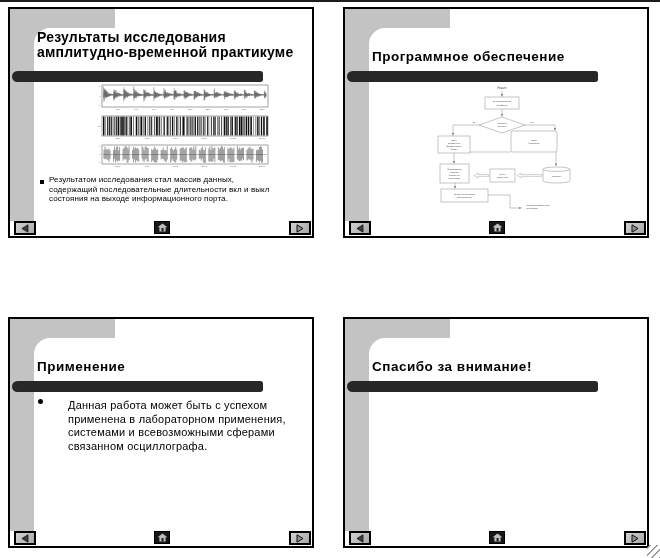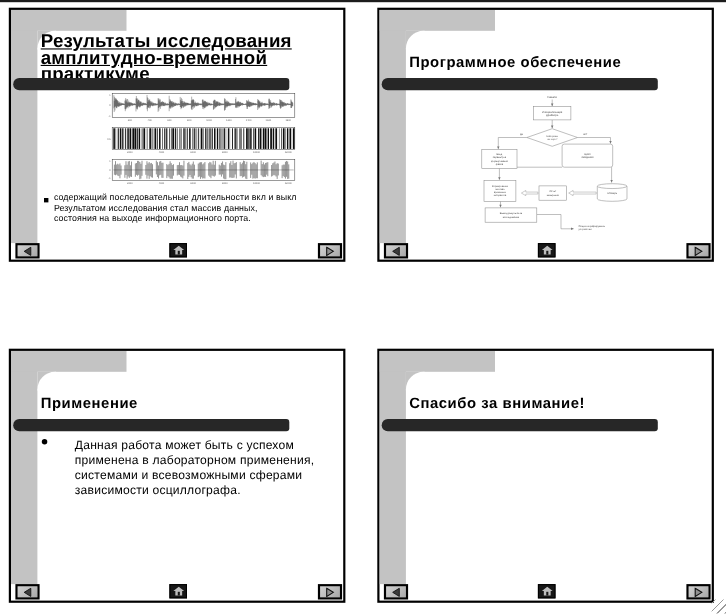--- a/index.html
+++ b/index.html
@@ -8,21 +8,21 @@
   .topline{position:absolute;left:0;top:0;width:660px;height:2px;background:#1c1c1c;}
   .slide{position:absolute;width:306px;height:231px;border:2px solid #000;box-sizing:border-box;
          background:#fff;overflow:hidden;}
   .gray-col{position:absolute;left:0;top:0;width:24px;height:212px;background:var(--template-gray,#c3c3c3);}
   .gray-top{position:absolute;left:0;top:0;width:105px;height:19px;background:var(--template-gray,#c3c3c3);}
   .corner-g{position:absolute;left:24px;top:19px;width:16px;height:16px;background:var(--template-gray,#c3c3c3);}
   .corner-w{position:absolute;left:24px;top:19px;width:17px;height:17px;background:#fff;border-top-left-radius:16px;}
   .accent-bar{position:absolute;left:2px;top:62px;width:251px;height:11px;background:var(--accent-bar,#262626);
               border-radius:6px 3px 3px 6px;}
   .title{position:absolute;left:27px;color:#000;font-weight:bold;}
-  .title-two{top:21px;font-size:17px;line-height:15px;letter-spacing:0.2px;text-decoration:underline;}
+  .title-two{top:21px;font-size:14px;line-height:15px;letter-spacing:0.2px;}
   .title-one{top:40px;font-size:13.5px;letter-spacing:0.5px;white-space:nowrap;}
   .fig{position:absolute;left:0;top:0;}
   .bullet-sq{position:absolute;left:30px;top:171px;width:3.5px;height:3.5px;background:#000;}
   .bullet-dot{position:absolute;left:28px;top:80px;width:5px;height:5px;border-radius:50%;background:#000;}
   .body-sm{position:absolute;left:39px;top:166px;font-size:8px;line-height:9.6px;color:#000;letter-spacing:0.1px;}
   .body-lg{position:absolute;left:40px;top:80px;font-size:11px;line-height:13.5px;color:#000;letter-spacing:0.2px;margin-left:18px;}
   .nav-btn{position:absolute;top:212px;width:22px;height:14px;background:linear-gradient(135deg,#d2d2d2,#a8a8a8);
            border:2px solid #000;box-sizing:border-box;display:flex;align-items:center;justify-content:center;padding:0;cursor:pointer;}
   .nb-back{left:4px;}
   .nb-fwd{right:1px;}
@@ -276,22 +276,22 @@
         <text x="496.79999999999995" y="474.59999999999997" font-size="6.8999999999999995" text-anchor="middle" fill="#666" font-family="&quot;Liberation Sans&quot;,sans-serif">6000</text>
         <text x="583.2" y="474.59999999999997" font-size="6.8999999999999995" text-anchor="middle" fill="#666" font-family="&quot;Liberation Sans&quot;,sans-serif">8000</text>
         <text x="669.5999999999999" y="474.59999999999997" font-size="6.8999999999999995" text-anchor="middle" fill="#666" font-family="&quot;Liberation Sans&quot;,sans-serif">10000</text>
         <text x="756" y="474.59999999999997" font-size="6.8999999999999995" text-anchor="middle" fill="#666" font-family="&quot;Liberation Sans&quot;,sans-serif">12000</text>
         <text x="271.5" y="414" font-size="6.6000000000000005" text-anchor="end" fill="#666" font-family="&quot;Liberation Sans&quot;,sans-serif">1</text>
         <text x="271.5" y="438" font-size="6.6000000000000005" text-anchor="end" fill="#666" font-family="&quot;Liberation Sans&quot;,sans-serif">0</text>
         <text x="271.5" y="462" font-size="6.6000000000000005" text-anchor="end" fill="#666" font-family="&quot;Liberation Sans&quot;,sans-serif">-1</text>
       </svg>
     <div class="bullet-sq"></div>
     <div class="body-sm">
+      <div>Результатом исследования стал массив данных,</div>
       <div>содержащий последовательные длительности вкл и выкл</div>
-      <div>Результатом исследования стал массив данных,</div>
       <div>состояния на выходе информационного порта.</div>
     </div>
     <button class="nav-btn nb-back">
       <svg width="12" height="9" viewBox="0 0 12 9">
           <polygon points="9,0.8 3,4.5 9,8.2" fill="#3c3c3c" stroke="#111" stroke-width="0.8"></polygon>
         </svg>
     </button>
     <button class="nb-home">
       <svg width="11" height="9" viewBox="0 0 11 9">
           <polygon points="5.5,0.5 10.4,4.2 8.6,4.2 8.6,8.4 2.4,8.4 2.4,4.2 0.6,4.2" fill="#bdbdbd"></polygon>
@@ -389,21 +389,21 @@
     <div class="gray-top"></div>
     <div class="corner-g"></div>
     <div class="corner-w"></div>
     <div class="title title-one">Применение</div>
     <div class="accent-bar"></div>
     <div class="bullet-dot"></div>
     <div class="body-lg">
       <div>Данная работа может быть с успехом</div>
       <div>применена в лабораторном применения,</div>
       <div>системами и всевозможными сферами</div>
-      <div>зависимости осциллографа.</div>
+      <div>связанном осциллографа.</div>
     </div>
     <button class="nav-btn nb-back">
       <svg width="12" height="9" viewBox="0 0 12 9">
           <polygon points="9,0.8 3,4.5 9,8.2" fill="#3c3c3c" stroke="#111" stroke-width="0.8"></polygon>
         </svg>
     </button>
     <button class="nb-home">
       <svg width="11" height="9" viewBox="0 0 11 9">
           <polygon points="5.5,0.5 10.4,4.2 8.6,4.2 8.6,8.4 2.4,8.4 2.4,4.2 0.6,4.2" fill="#bdbdbd"></polygon>
           <rect x="4.6" y="5" width="1.9" height="3.4" fill="#171717"></rect>

